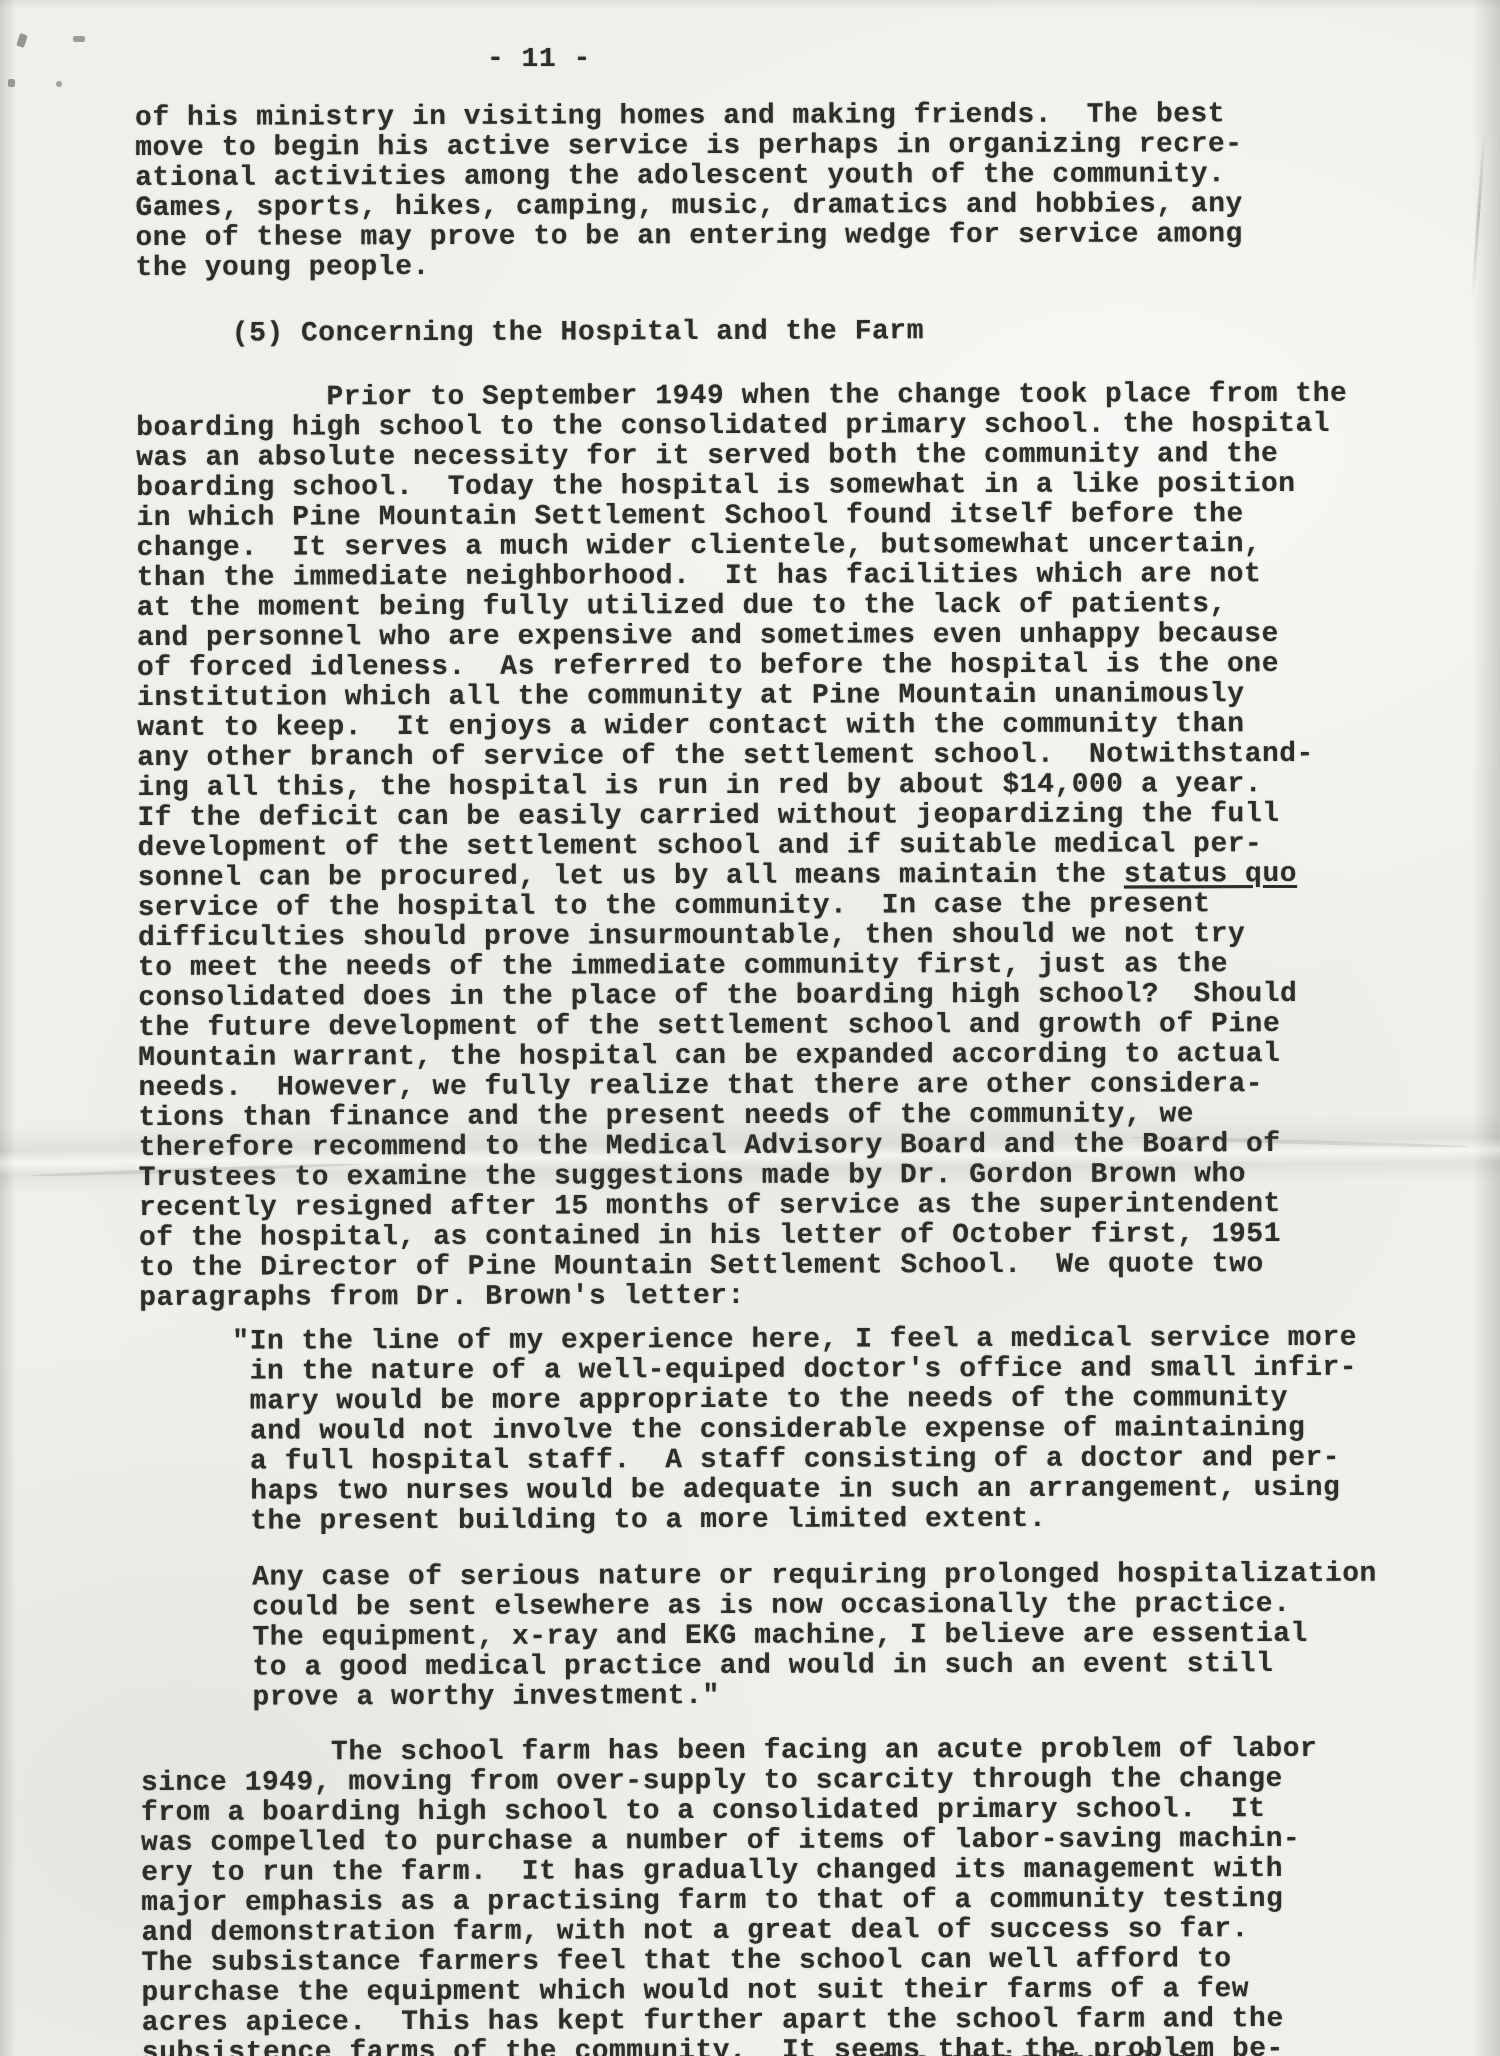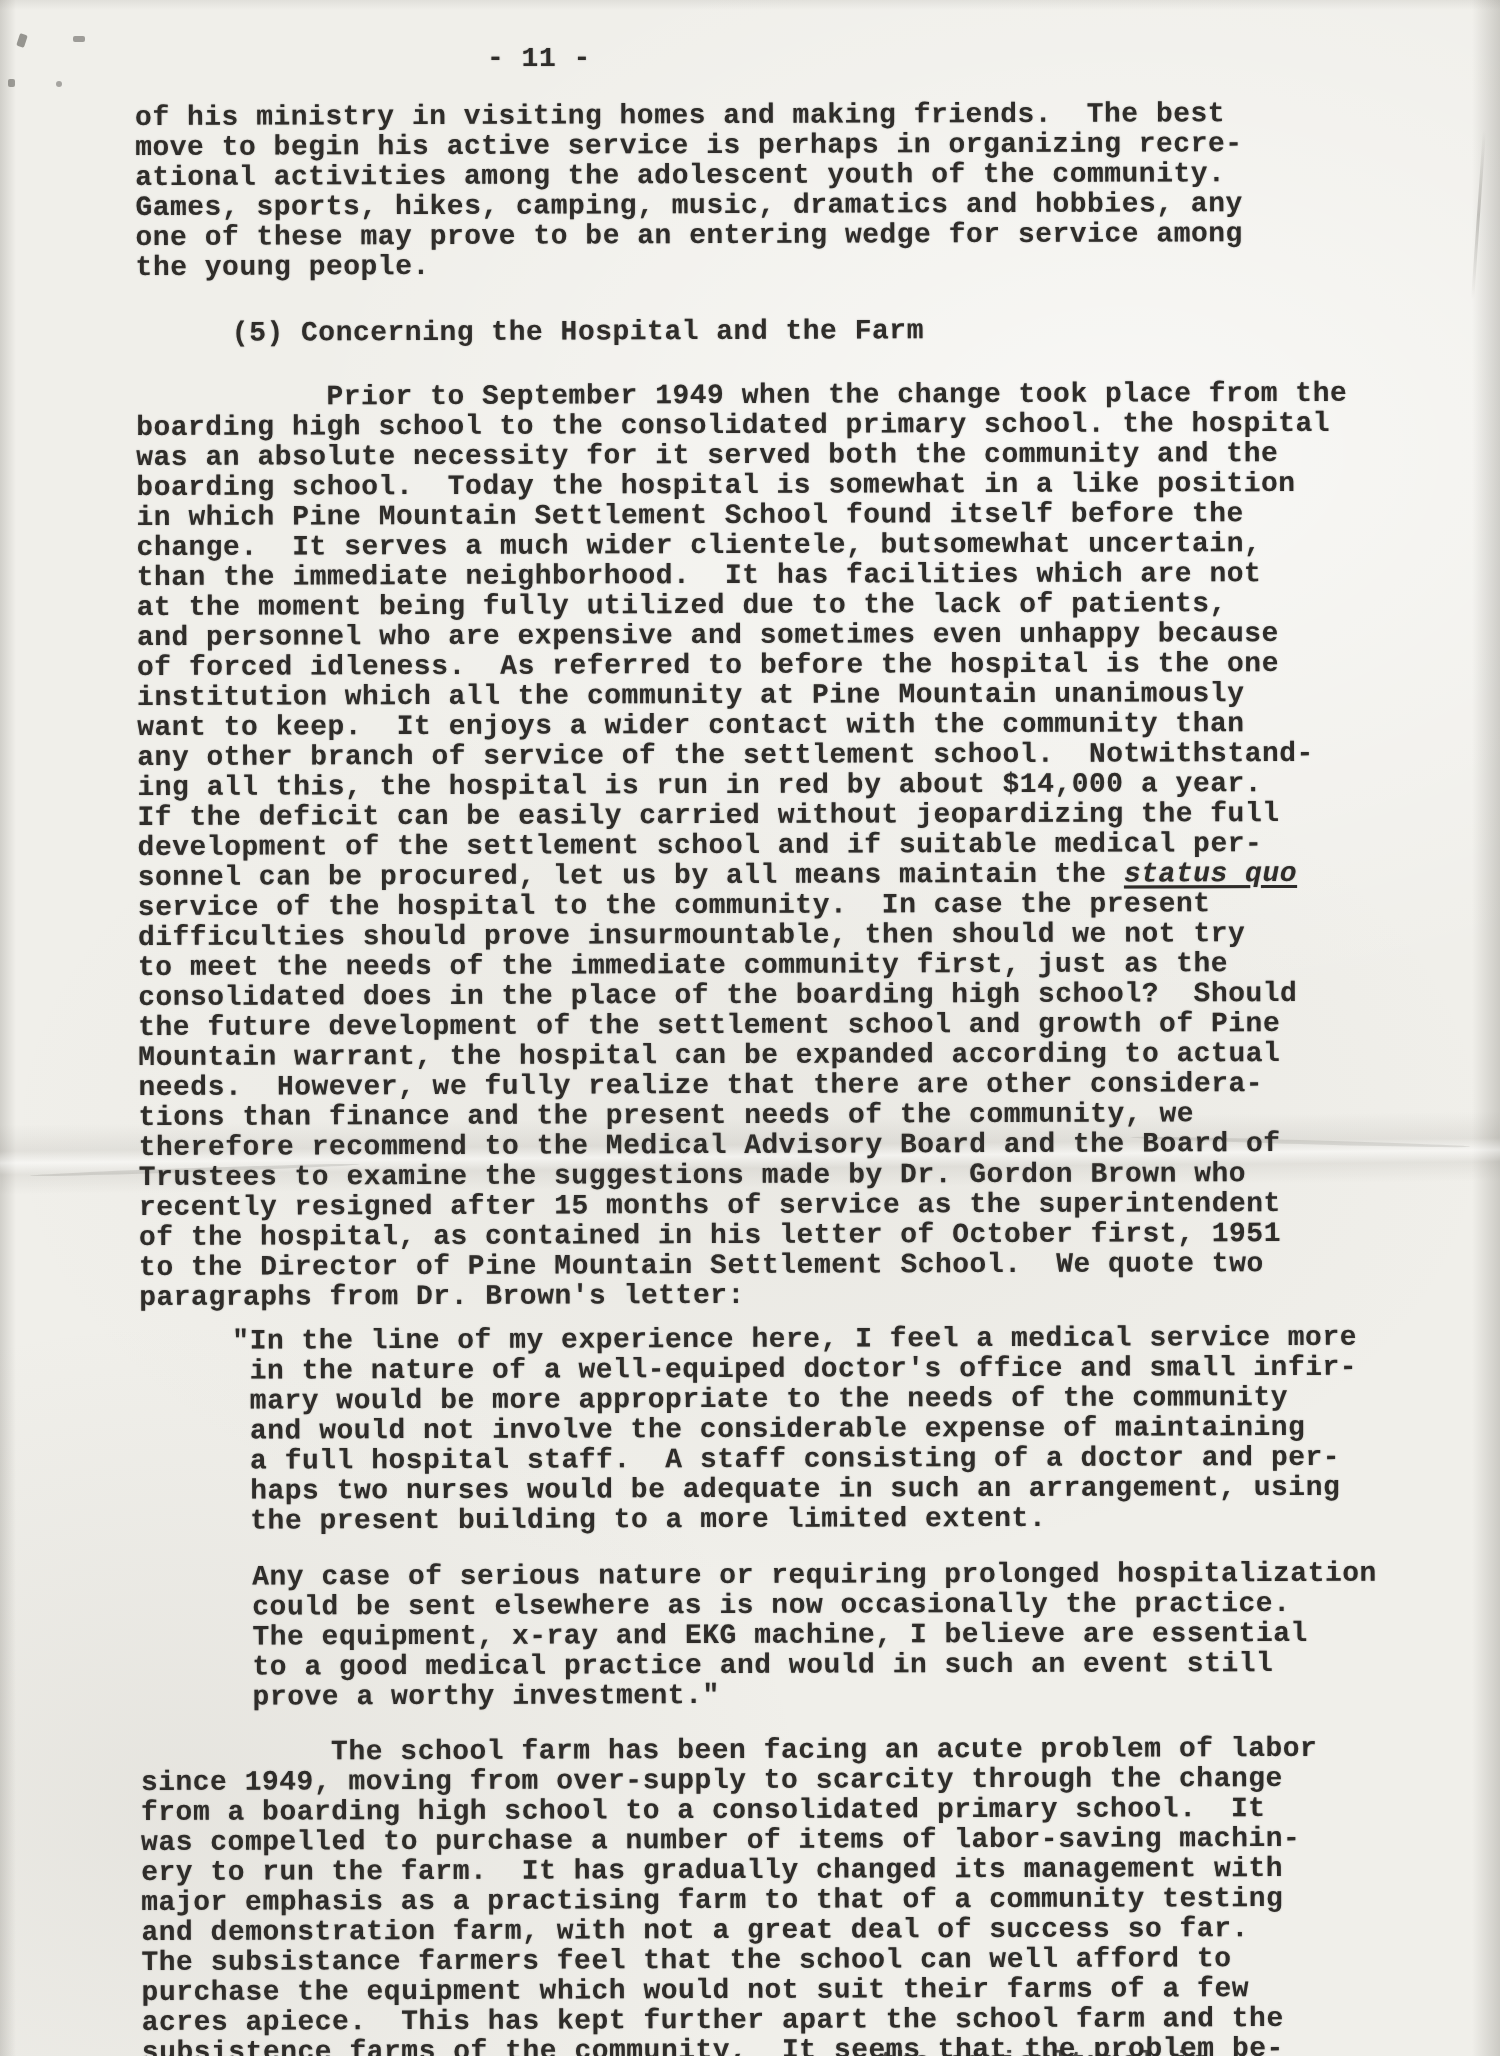--- a/index.html
+++ b/index.html
@@ -21,21 +21,21 @@
     text-shadow:0 0 1.5px rgba(47,45,42,0.45);
   }
   .pagenum{position:absolute;left:487px;top:44px;white-space:pre;}
   .content{position:absolute;left:135px;top:103px;transform:rotate(-0.2deg);transform-origin:0 0;}
   .para{white-space:pre;}
   .heading{white-space:pre;margin-top:36px;padding-left:96px;}
   .p3{margin-top:34px;}
   .quote1{margin-top:14px;margin-left:93px;}
   .quote2{margin-top:26px;margin-left:112px;}
   .p4{margin-top:25px;}
-  .u{text-decoration:underline;text-underline-offset:4px;text-decoration-thickness:2.5px;font-style:italic;}
+  .u{text-decoration:underline;text-underline-offset:4px;text-decoration-thickness:2.5px;}
   .partial-line{position:absolute;left:135px;top:2048px;white-space:pre;opacity:0.85;}
   
   .edge-left{position:absolute;left:0;top:0;width:16px;height:100%;
     background:linear-gradient(90deg, rgba(115,112,105,0.25), rgba(115,112,105,0));}
   .edge-right{position:absolute;right:0;top:0;width:28px;height:100%;
     background:linear-gradient(270deg, rgba(110,107,99,0.28), rgba(110,107,99,0));}
   .edge-top{position:absolute;left:0;top:0;width:100%;height:10px;
     background:linear-gradient(180deg, rgba(115,112,105,0.12), rgba(115,112,105,0));}
   .crease-main{position:absolute;left:0;top:1118px;width:100%;height:70px;transform:rotate(-0.5deg);
     background:linear-gradient(180deg, transparent 0%, rgba(100,95,88,0.10) 38%,

